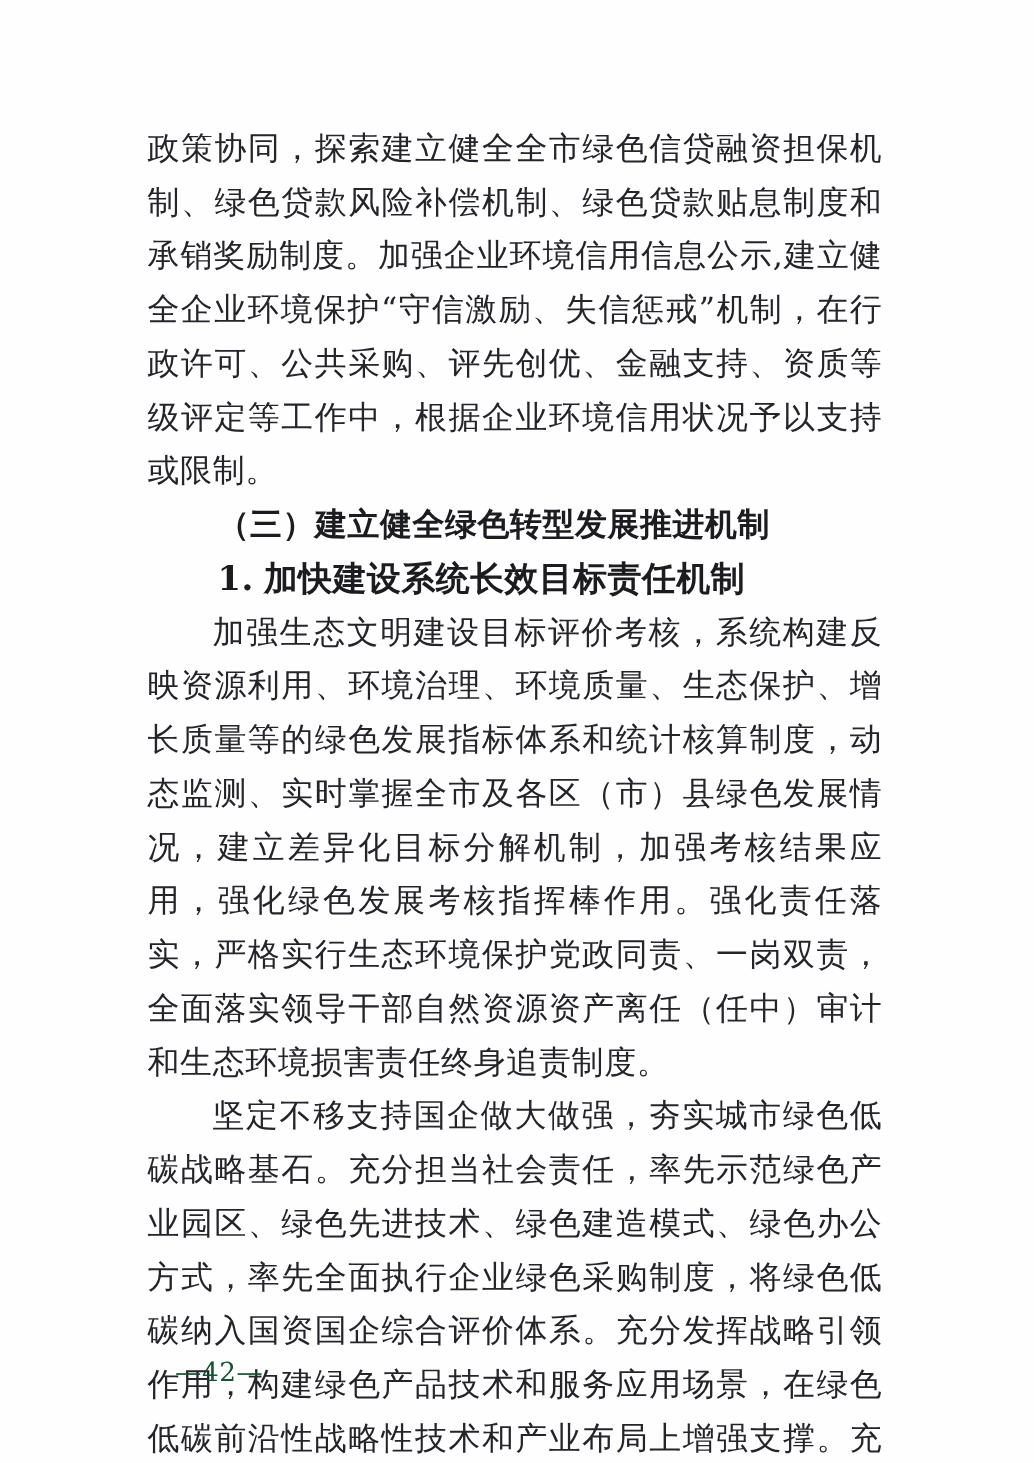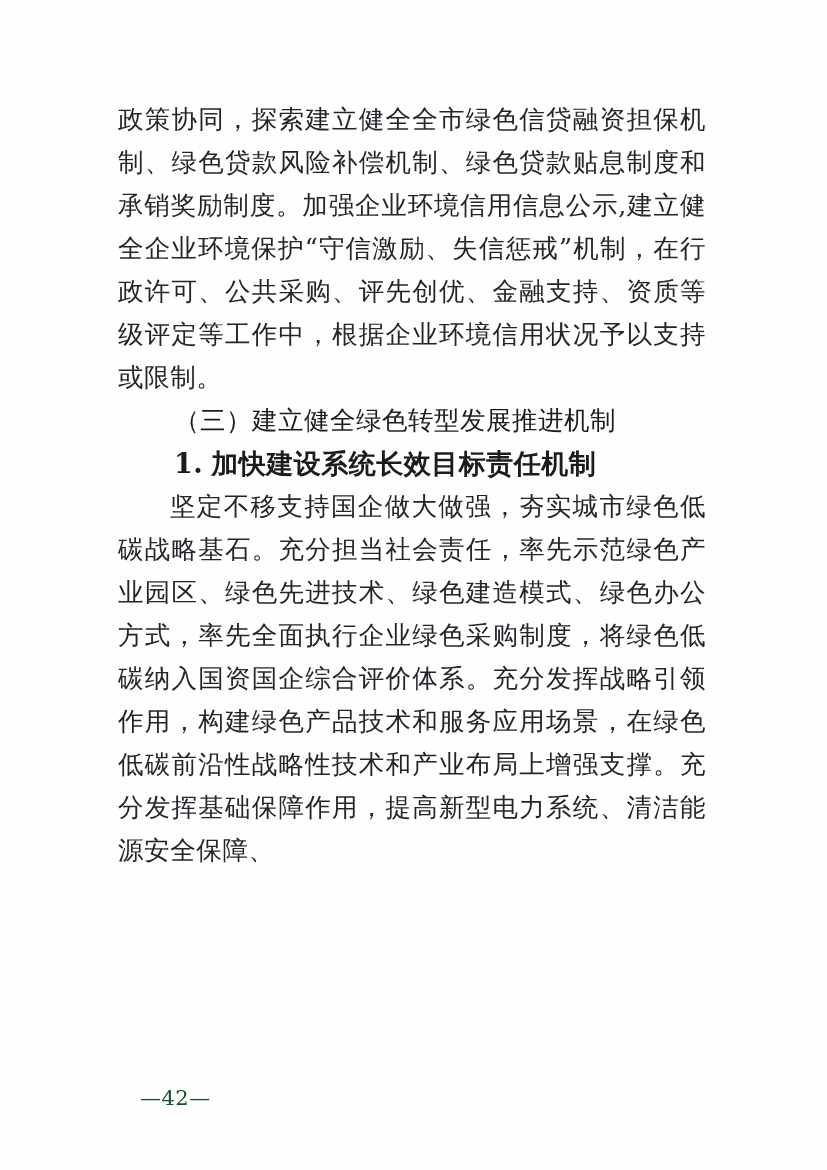--- a/index.html
+++ b/index.html
@@ -45,21 +45,21 @@
   }
   .para.no-indent {
     text-indent: 0;
   }
 
   
   .heading-sec {
     font-size: 25.5px;
     line-height: 43px;
     color: #1b1b20;
-    font-weight: 400;
+    font-weight: 700;
     text-indent: 56px;
     margin: 0;
     letter-spacing: 0.5px;
     font-family: "DejaVu Sans", "Liberation Sans", sans-serif;
   }
 
   
   .heading-sub {
     font-size: 27px;
     line-height: 43px;
@@ -93,20 +93,21 @@
 <div class="page">
 
   <div class="content">
 
     <p class="para no-indent">政策协同，探索建立健全全市绿色信贷融资担保机制、绿色贷款风险补偿机制、绿色贷款贴息制度和承销奖励制度。加强企业环境信用信息公示,建立健全企业环境保护“守信激励、失信惩戒”机制，在行政许可、公共采购、评先创优、金融支持、资质等级评定等工作中，根据企业环境信用状况予以支持或限制。</p>
 
     <p class="heading-sec">（三）建立健全绿色转型发展推进机制</p>
 
     <p class="heading-sub"><span class="num">1.</span><span>加快建设系统长效目标责任机制</span></p>
 
+    <p class="para">加强生态文明建设目标评价考核，系统构建反映资源利用、环境治理、环境质量、生态保护、增长质量等的绿色发展指标体系和统计核算制度，动态监测、实时掌握全市及各区（市）县绿色发展情况，建立差异化目标分解机制，加强考核结果应用，强化绿色发展考核指挥棒作用。强化责任落实，严格实行生态环境保护党政同责、一岗双责，全面落实领导干部自然资源资产离任（任中）审计和生态环境损害责任终身追责制度。</p>
 
 
     <p class="para">坚定不移支持国企做大做强，夯实城市绿色低碳战略基石。充分担当社会责任，率先示范绿色产业园区、绿色先进技术、绿色建造模式、绿色办公方式，率先全面执行企业绿色采购制度，将绿色低碳纳入国资国企综合评价体系。充分发挥战略引领作用，构建绿色产品技术和服务应用场景，在绿色低碳前沿性战略性技术和产业布局上增强支撑。充分发挥基础保障作用，提高新型电力系统、清洁能源安全保障、</p>
 
   </div>
 
   <div class="footer">—42—</div>
 
 </div>
 

